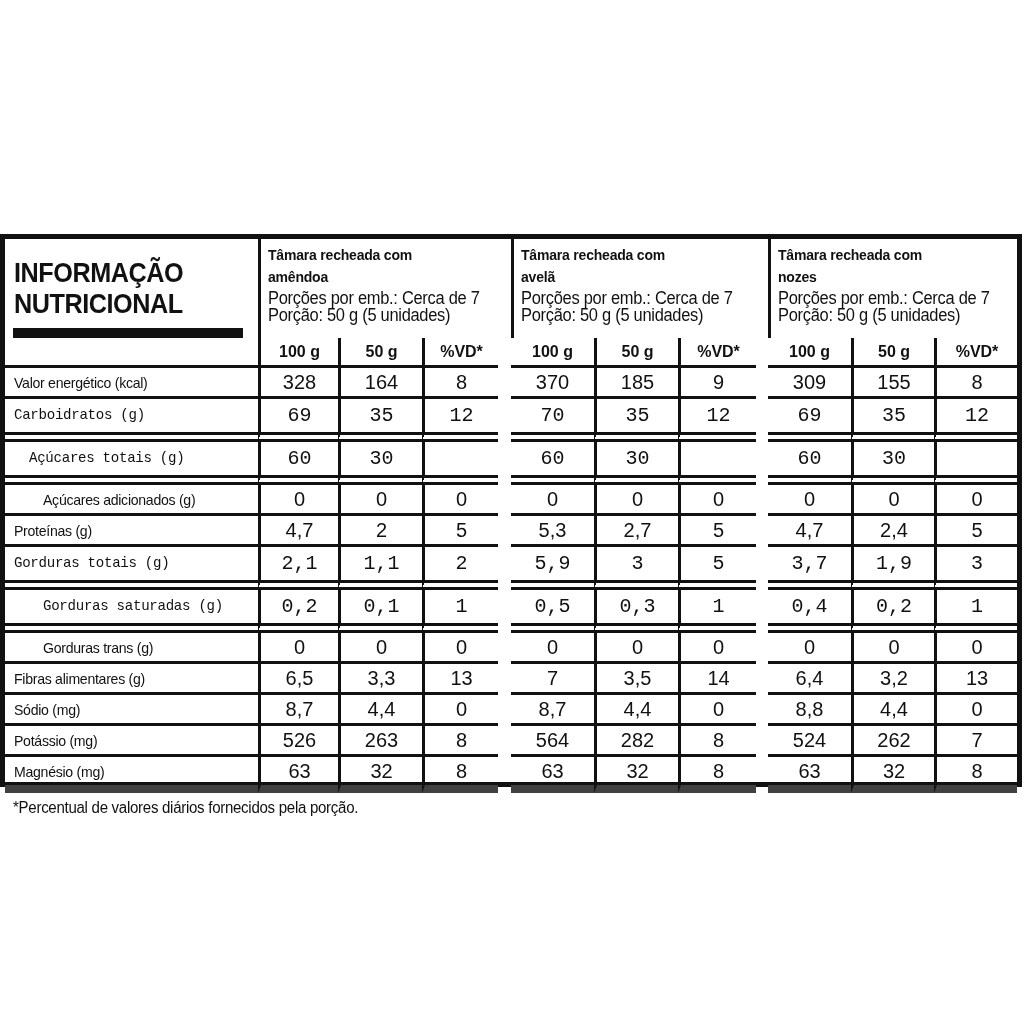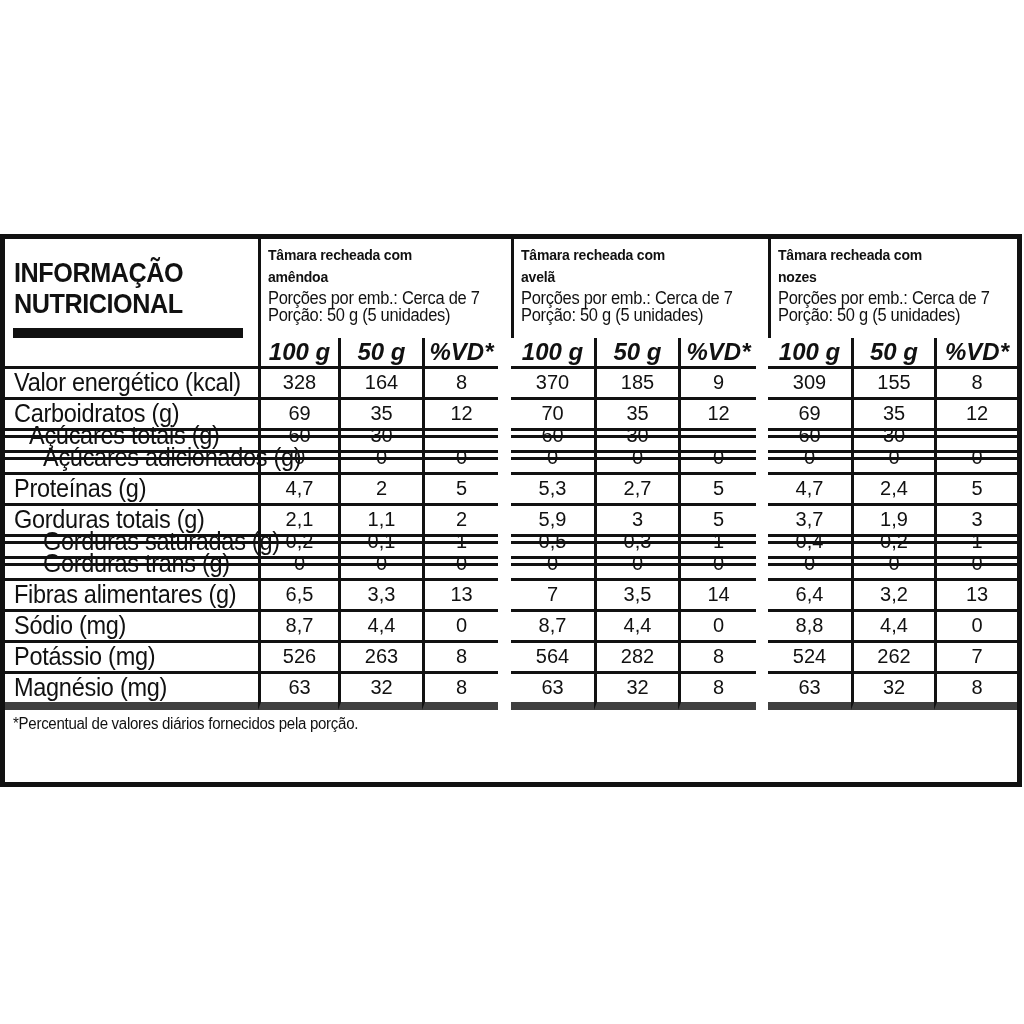--- a/index.html
+++ b/index.html
@@ -13,38 +13,38 @@
 
   .tbl {
     position:absolute; left:0px; top:234px;
     width:1022px; height:553px;
     border:5px solid #111111; background:#ffffff;
     --cols:253px 80px 84px 76px 13px 83px 84px 78px 12px 83px 83px 1fr;
   }
   .grid { display:grid; grid-template-columns:var(--cols); }
   .hrow  { height:99px; }
   .shrow { height:30px; }
-  .h31 { height:31px; } .h33 { height:22px; } .h36 { height:36px; }
+  .h31 { height:31px; } .h33 { height:43px;font-family:Liberation Mono, monospace; } .h36 { height:36px; }
 
   .c { min-width:0; }
   .bl { border-left:3px solid #111111; }
   .row-s > .c:not(.g) { border-bottom:3px solid #111111; }
   .row-d > .c:not(.g) { border-bottom:10px double #111111; }
   .row-t > .c:not(.g) { border-bottom:8px solid #404040; }
 
   .v { display:flex; align-items:center; justify-content:center; font-size:20px; }
-  .lblc { display:flex; align-items:center; font-size:25px; }
+  .lblc { display:flex; align-items:center; font-size:15px; }
   .i0 { padding-left:9px; } .i1 { padding-left:24px;text-align:center; } .i2 { padding-left:38px;align-items:center; }
 
   .cond {
     display:inline-block; transform:scaleX(0.94); transform-origin:0 50%;
     letter-spacing:-0.3px; white-space:nowrap;
   }
 
-  .sh { display:flex; align-items:center; justify-content:center; font-weight:700; font-size:24px;font-style:italic; }
+  .sh { display:flex; align-items:center; justify-content:center; font-weight:700; font-size:16px; }
   .sp3 { grid-column:span 3; }
 
   .lhead { position:relative; padding:18px 0 0 9px; }
   .main-title {
     font-weight:700; font-size:28px; line-height:31px; letter-spacing:-0.5px;
     transform:scaleX(0.9); transform-origin:0 0; white-space:nowrap;
   }
   .title-bar { position:absolute; left:8px; bottom:0; width:230px; height:10px; background:#111111; }
 
   .phead { padding:5px 0 0 7px; }

